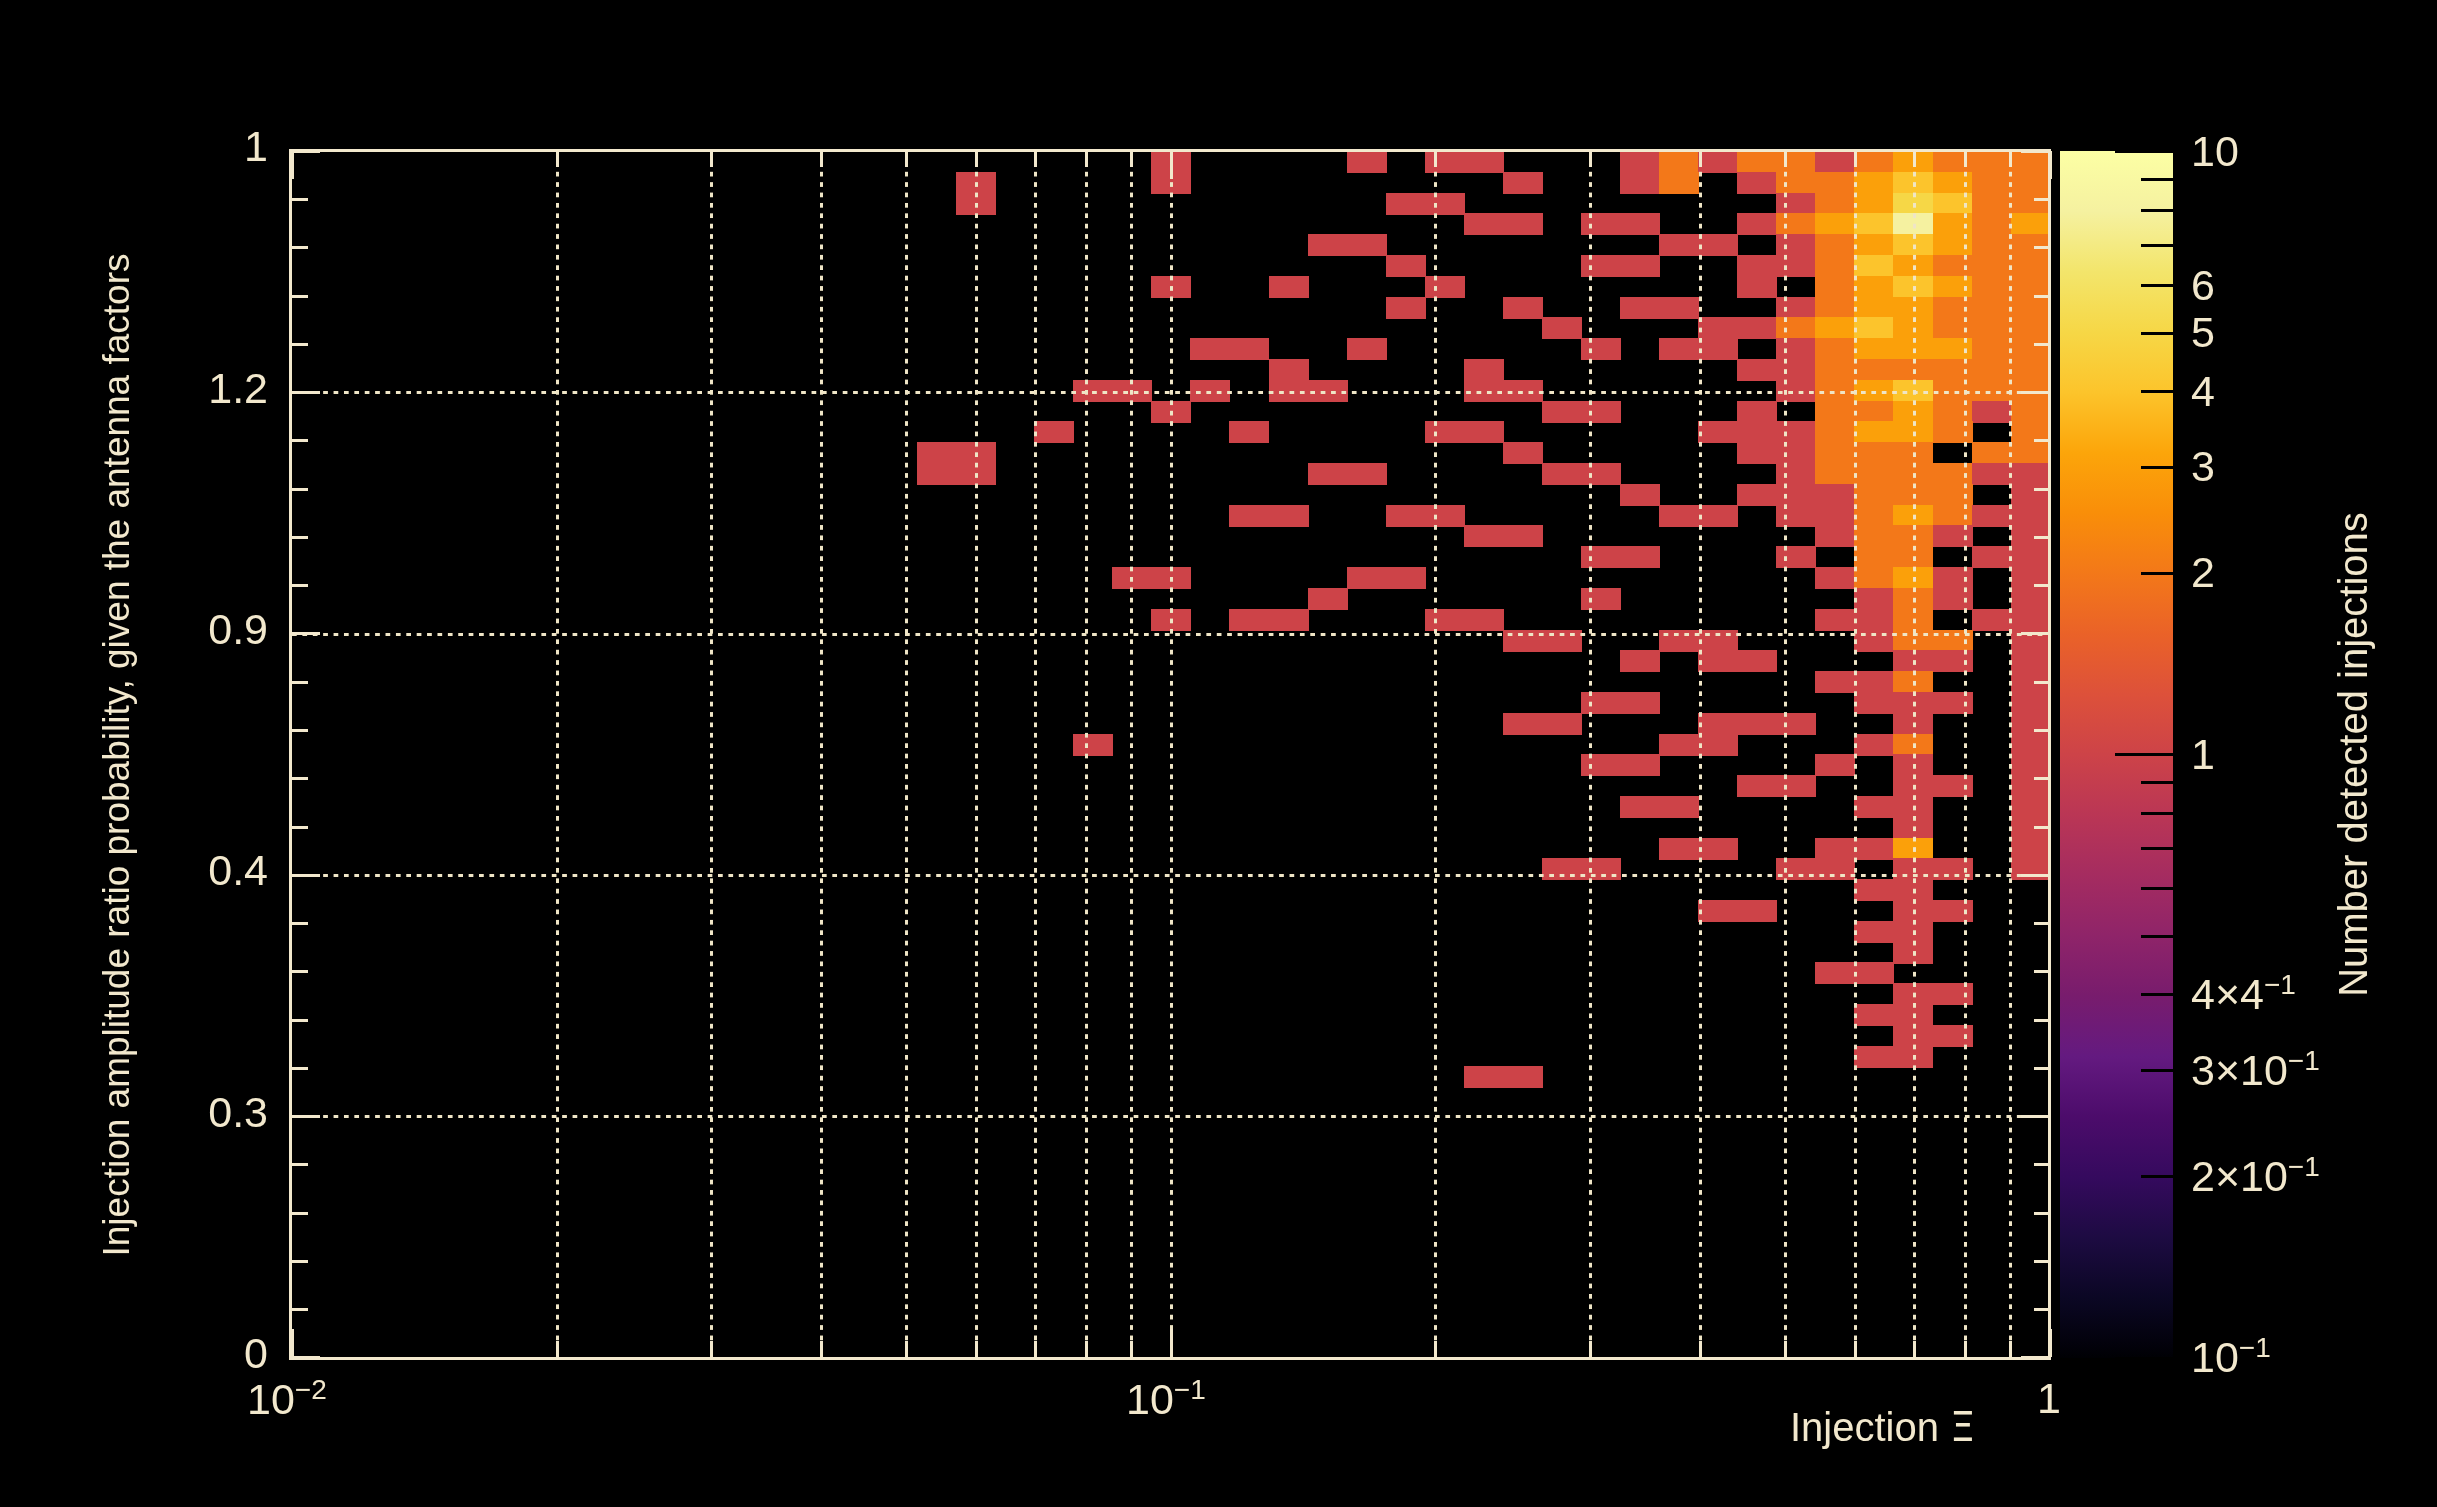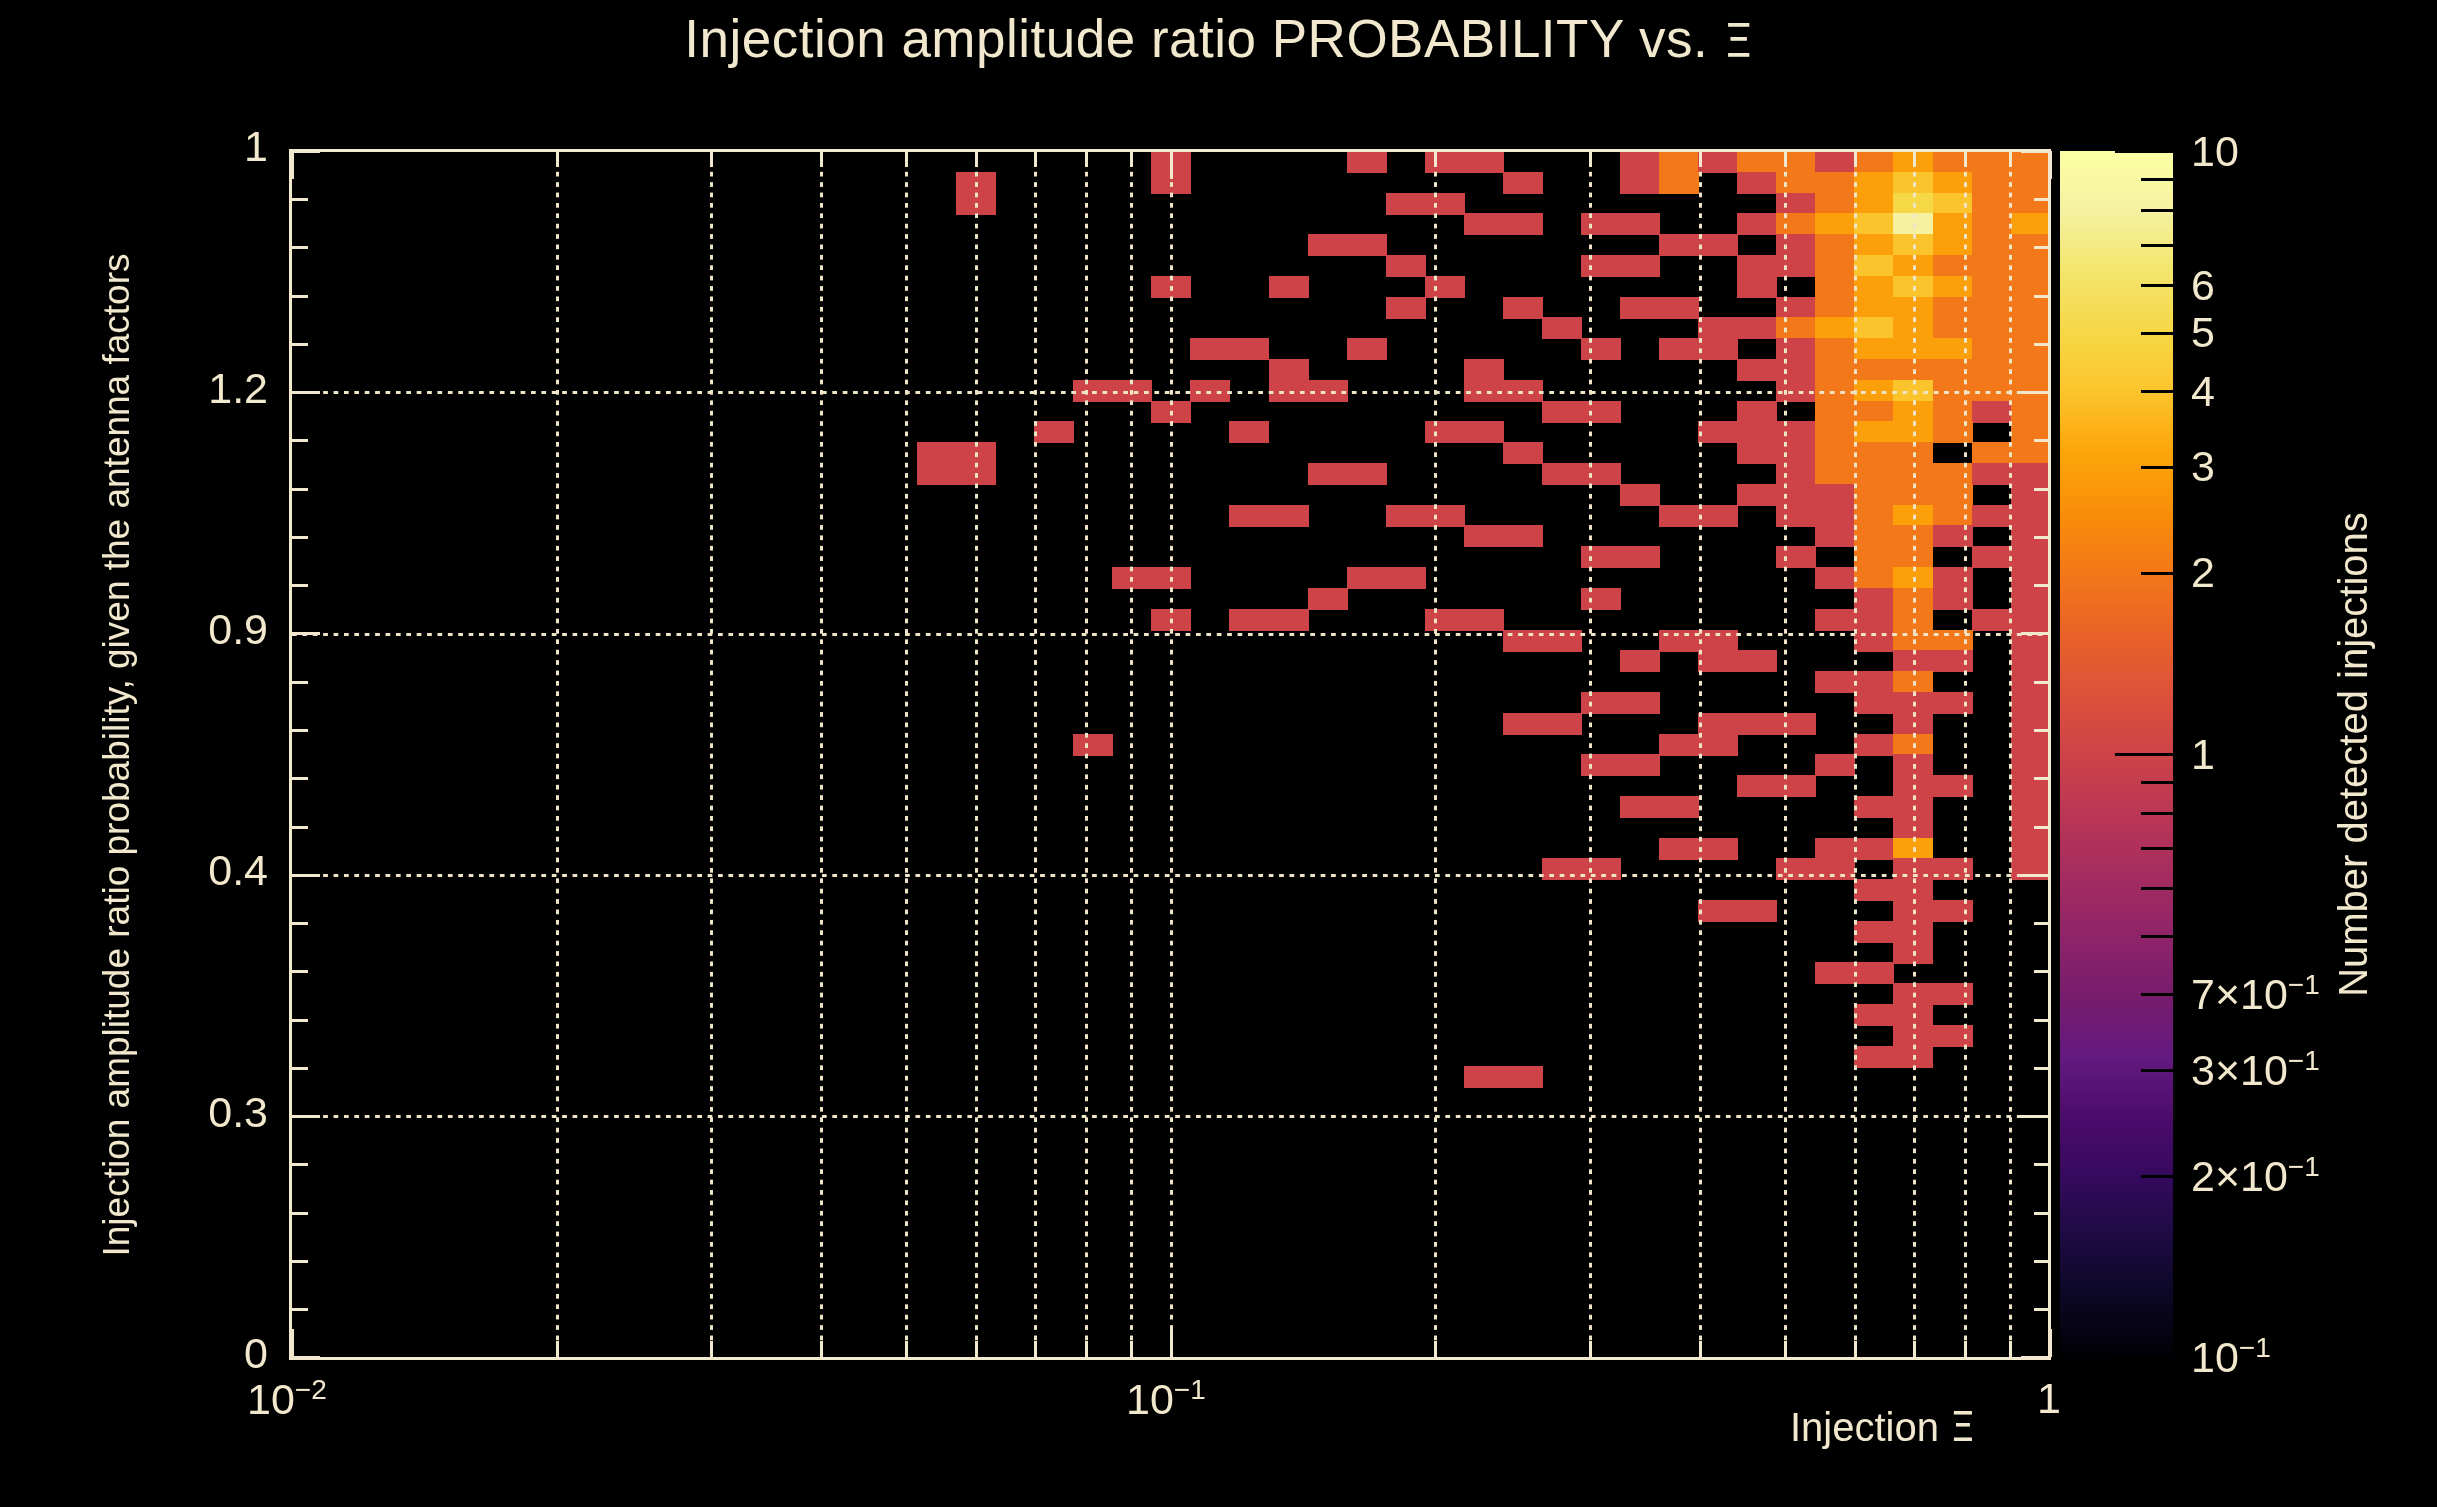--- a/index.html
+++ b/index.html
@@ -90,23 +90,20 @@
   #cbtitle span{
     transform:rotate(-90deg);transform-origin:center;
     white-space:nowrap;font-size:40px;color:#f2e8cd;
   }
 </style>
 </head>
 <body>
 
 <div id="root">
 
-  <div class="title">
-    <span>Injection amplitude ratio PROBABILITY vs. </span><span class="xi">Ξ</span>
-  </div>
 
   <div id="plot">
     <div id="cells">
         <div class="cell" style="left: 664px; top: 21px; width: 40px; height: 21.7px; background: rgb(205, 67, 72);"></div>
         <div class="cell" style="left: 664px; top: 42px; width: 40px; height: 21.7px; background: rgb(205, 67, 72);"></div>
         <div class="cell" style="left: 859px; top: 0px; width: 40px; height: 21.7px; background: rgb(205, 67, 72);"></div>
         <div class="cell" style="left: 859px; top: 21px; width: 40px; height: 21.7px; background: rgb(205, 67, 72);"></div>
         <div class="cell" style="left: 625px; top: 291px; width: 40px; height: 21.7px; background: rgb(205, 67, 72);"></div>
         <div class="cell" style="left: 664px; top: 291px; width: 40px; height: 21.7px; background: rgb(205, 67, 72);"></div>
         <div class="cell" style="left: 625px; top: 312px; width: 40px; height: 21.7px; background: rgb(205, 67, 72);"></div>
@@ -608,21 +605,21 @@
       </div>
   </div>
   <div id="cbnum-layer">
       <div class="cbnum" style="top: 151px;"><span>10</span></div>
       <div class="cbnum" style="top: 285px;"><span>6</span></div>
       <div class="cbnum" style="top: 332px;"><span>5</span></div>
       <div class="cbnum" style="top: 391px;"><span>4</span></div>
       <div class="cbnum" style="top: 466px;"><span>3</span></div>
       <div class="cbnum" style="top: 572px;"><span>2</span></div>
       <div class="cbnum" style="top: 754px;"><span>1</span></div>
-      <div class="cbnum" style="top: 994px;"><span>7×10</span><sup>−1</sup></div>
+      <div class="cbnum" style="top: 994px;"><span>4×4</span><sup>−1</sup></div>
       <div class="cbnum" style="top: 1070px;"><span>3×10</span><sup>−1</sup></div>
       <div class="cbnum" style="top: 1176px;"><span>2×10</span><sup>−1</sup></div>
       <div class="cbnum" style="top: 1357px;"><span>10</span><sup>−1</sup></div>
     </div>
   <div id="cbtitle">
     <span>Number detected injections</span>
   </div>
 
 </div>
 

